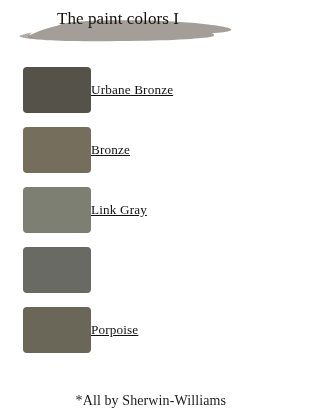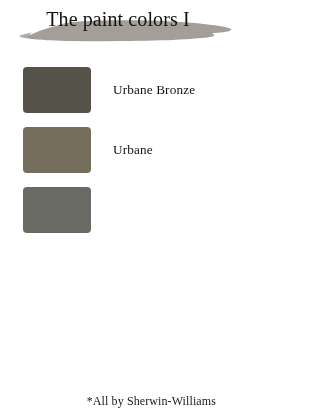--- a/index.html
+++ b/index.html
@@ -35,21 +35,21 @@
     width: 236px;
     height: 42px;
     display: block;
   }
   #header-title {
     position: absolute;
     left: 0;
     top: 11px;
     width: 236px;
     text-align: center;
-    font-size: 20px;
+    font-size: 17px;
     line-height: 16.5px;
     color: #14110f;
     letter-spacing: 0.1px;
     z-index: 2;
     padding: 0 16px;
     box-sizing: border-box;
   }
   #header-title .line {
     display: block;
     white-space: nowrap;
@@ -69,33 +69,33 @@
     align-items: center;
   }
   .swatch-chip {
     width: 68px;
     height: 46px;
     margin-left: 23px;
     border-radius: 4px;
     flex: 0 0 auto;
   }
   .swatch-label {
-    margin-left: 22px;
     font-size: 13.2px;
     color: #121010;
     letter-spacing: 0.15px;
     white-space: nowrap;
+    text-decoration: underline;
   }
 
   
   #footer-note {
     position: absolute;
-    right: 20px;
+    right: 10px;
     bottom: 11px;
-    font-size: 12px;
+    font-size: 14px;
     color: #1a1a1a;
     letter-spacing: 0.1px;
     white-space: nowrap;
   }
 </style>
 </head>
 <body style="background: rgb(255, 255, 255);">
 
 <div id="palette-card">
 
@@ -119,26 +119,34 @@
 
   <div id="swatch-list">
 
     <div class="swatch-row">
       <div class="swatch-chip" style="background-color: rgb(85, 82, 74);"></div>
       <div class="swatch-label">Urbane Bronze</div>
     </div>
 
     <div class="swatch-row">
       <div class="swatch-chip" style="background-color: rgb(117, 110, 92);"></div>
-      <div class="swatch-label">Urbane</div>
+      <div class="swatch-label">Bronze</div>
     </div>
 
+    <div class="swatch-row">
+      <div class="swatch-chip" style="background-color: rgb(125, 127, 115);"></div>
+      <div class="swatch-label">Link Gray</div>
+    </div>
 
     <div class="swatch-row">
       <div class="swatch-chip" style="background-color: rgb(105, 106, 99);"></div>
     </div>
 
+    <div class="swatch-row">
+      <div class="swatch-chip" style="background-color: rgb(107, 103, 88);"></div>
+      <div class="swatch-label">Porpoise</div>
+    </div>
 
   </div>
 
   <div id="footer-note">*All by Sherwin-Williams</div>
 
 </div>
 
 </body></html>

